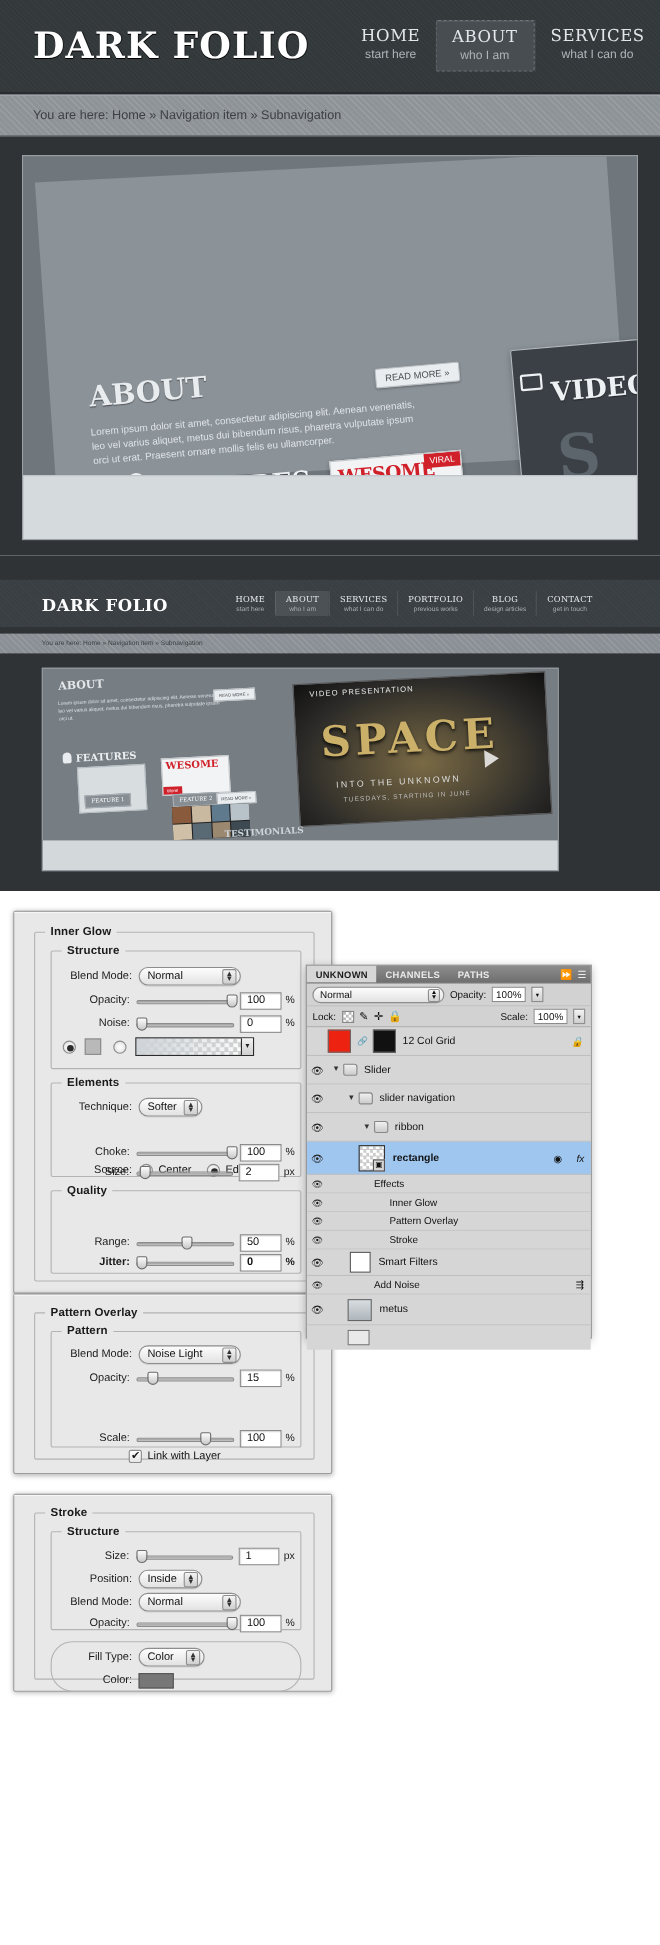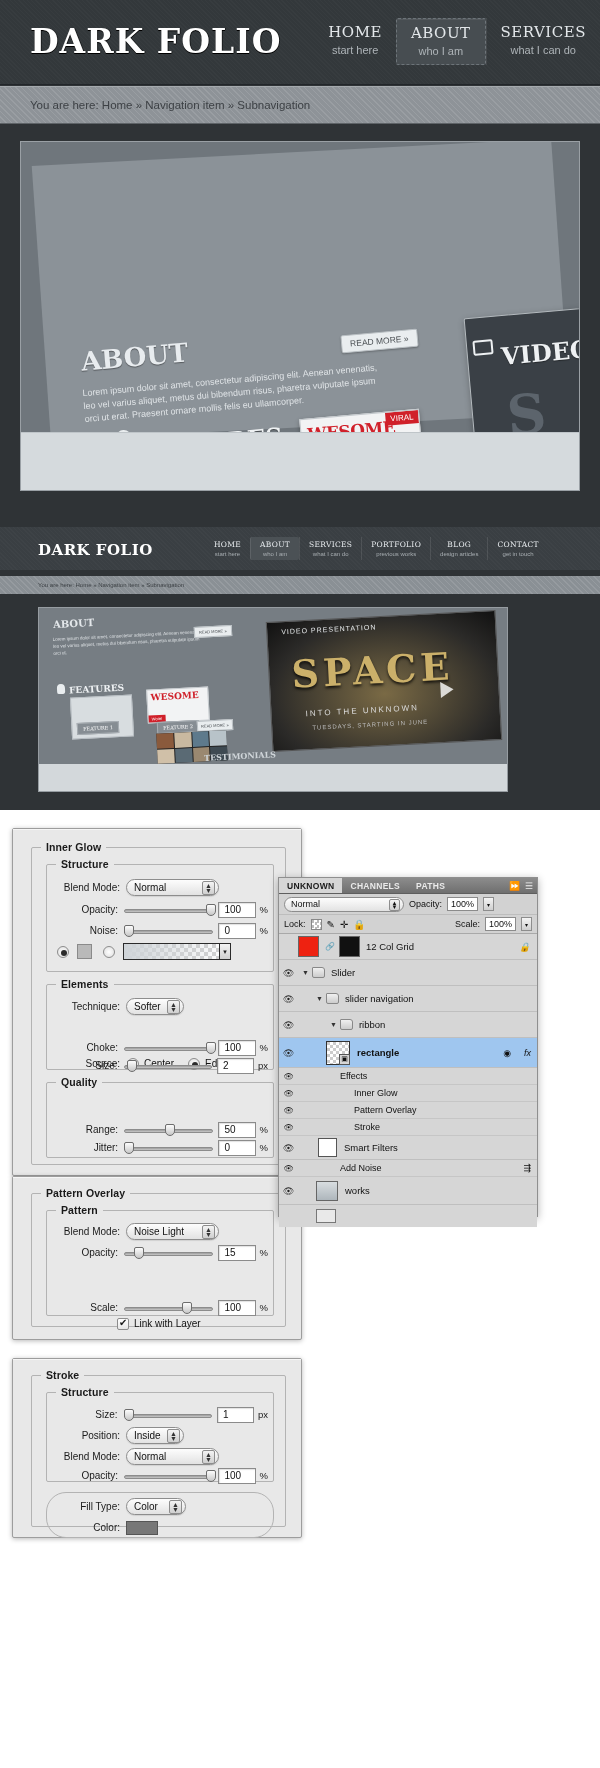--- a/index.html
+++ b/index.html
@@ -475,21 +475,21 @@
           <div class="sld" style="width:92px; margin-left:6px;">
             <div class="track"></div>
             <div class="knob" style="left:41px;"></div>
           </div>
           <div class="num" style="width:38px; margin-left:5px;">
             <span>50</span>
           </div>
           <span class="pct">%</span>
         </div>
 
-        <div class="row" style="left:6px; top:56px; width:215px;">
+        <div class="row" style="left:6px; top:56px; width:215px;font-weight:bold;">
           <div class="rl" style="width:67px;">Jitter:</div>
           <div class="sld" style="width:92px; margin-left:6px;">
             <div class="track"></div>
             <div class="knob" style="left:0px;"></div>
           </div>
           <div class="num" style="width:38px; margin-left:5px;">
             <span>0</span>
           </div>
           <span class="pct">%</span>
         </div>
@@ -723,21 +723,21 @@
 
     <div class="eff-row">
       <span class="eye">👁</span>
       <span style="margin-left:42px;">Add Noise</span>
       <span style="margin-left:auto;margin-right:6px;font-size:9px;">⇶</span>
     </div>
 
     <div class="lrow" style="height:28px;">
       <span class="eye">👁</span>
       <span style="width:22px;height:20px;background:linear-gradient(#d8dde0,#aeb6bc);border:1px solid #666;margin-left:18px;margin-right:7px;"></span>
-      <span class="nm">works</span>
+      <span class="nm">metus</span>
     </div>
 
     <div class="lrow" style="height:22px;border-bottom:none;">
       <span class="eye"></span>
       <span style="width:20px;height:14px;border:1px solid #777;margin-left:18px;background:#e9e9e9;"></span>
     </div>
   </div>
 
 </div>
 

